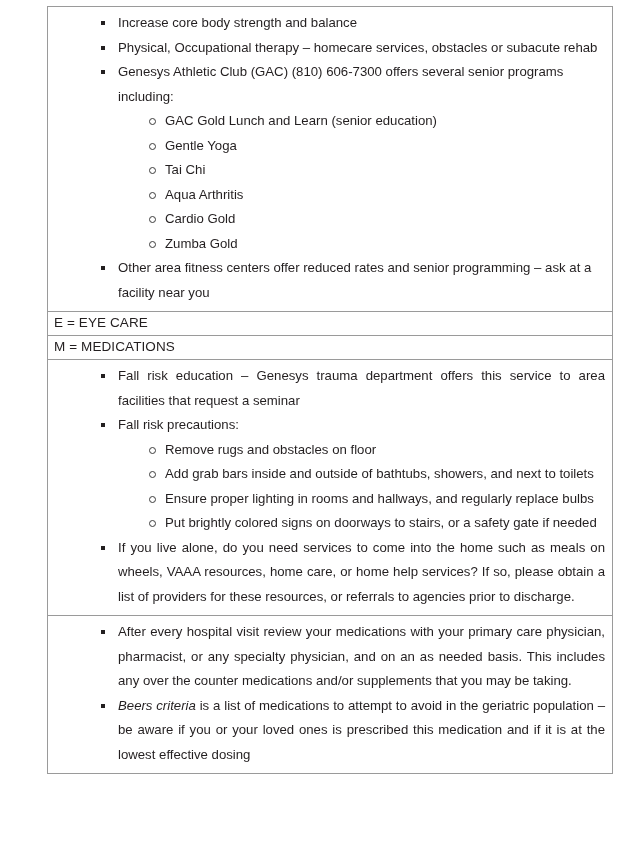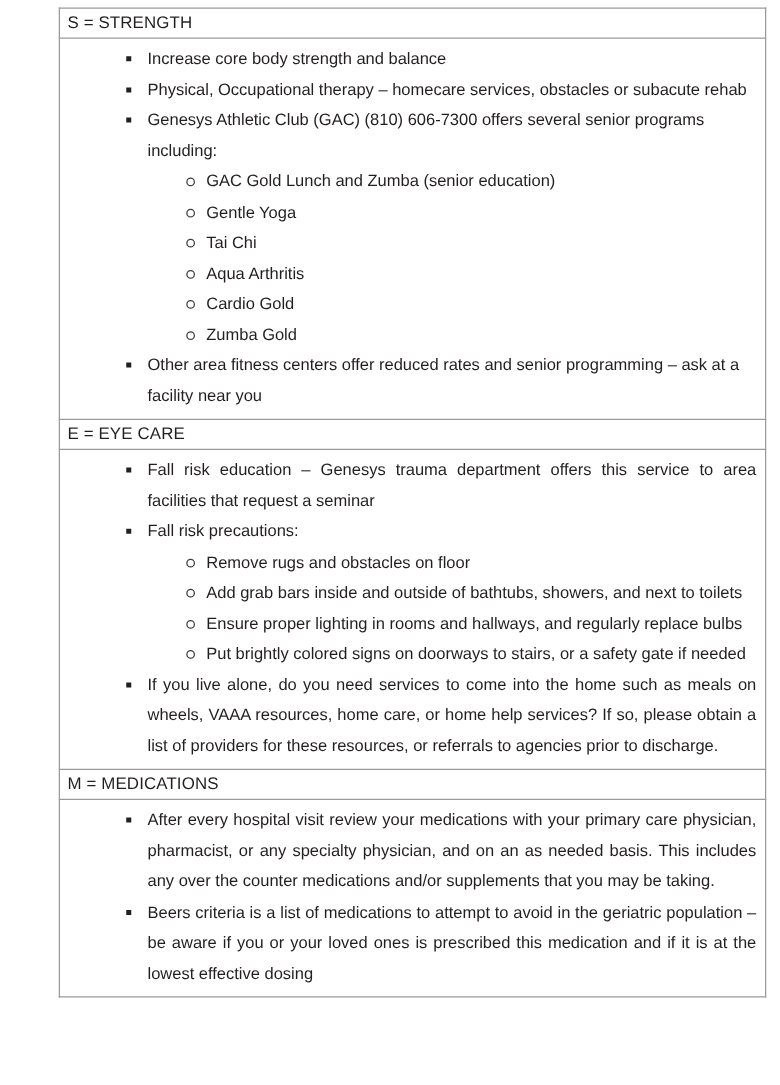--- a/index.html
+++ b/index.html
@@ -91,69 +91,66 @@
     content: "";
     position: absolute;
     left: 101px;
     top: 9px;
     width: 5px;
     height: 5px;
     border: 1px solid #3c3c3c;
     border-radius: 50%;
     background: transparent;
   }
-  .ital { }
+  .ital { font-style: italic; }
 </style>
 </head>
 <body>
 
 <div class="page">
   <table class="doc-table">
     <tbody>
         <tr>
-          <td class="section-head">S = STRENGTH</td>
-        </tr>
-        <tr>
           <td class="section-body">
             <ul class="lvl1">
               <li class="nojust">Increase core body strength and balance</li>
               <li class="nojust">Physical, Occupational therapy – homecare services, obstacles or subacute rehab</li>
               <li class="nojust">Genesys Athletic Club (GAC) (810) 606-7300 offers several senior programs including:<ul class="lvl2">
-                  <li>GAC Gold Lunch and Zumba (senior education)</li>
+                  <li>GAC Gold Lunch and Learn (senior education)</li>
                   <li>Gentle Yoga</li>
                   <li>Tai Chi</li>
                   <li>Aqua Arthritis</li>
                   <li>Cardio Gold</li>
                   <li>Zumba Gold</li>
                 </ul></li>
               <li class="nojust">Other area fitness centers offer reduced rates and senior programming – ask at a facility near you</li>
             </ul>
           </td>
         </tr>
         <tr>
           <td class="section-head">E = EYE CARE</td>
+        </tr>
+        <tr>
+          <td class="section-head">M = MEDICATIONS</td>
         </tr>
         <tr>
           <td class="section-body">
             <ul class="lvl1">
               <li>Fall risk education – Genesys trauma department offers this service to area facilities that request a seminar</li>
               <li class="nojust">Fall risk precautions:<ul class="lvl2">
                   <li>Remove rugs and obstacles on floor</li>
                   <li>Add grab bars inside and outside of bathtubs, showers, and next to toilets</li>
                   <li>Ensure proper lighting in rooms and hallways, and regularly replace bulbs</li>
                   <li>Put brightly colored signs on doorways to stairs, or a safety gate if needed</li>
                 </ul></li>
               <li>If you live alone, do you need services to come into the home such as meals on wheels, VAAA resources, home care, or home help services? If so, please obtain a list of providers for these resources, or referrals to agencies prior to discharge.</li>
             </ul>
           </td>
         </tr>
         <tr>
-          <td class="section-head">M = MEDICATIONS</td>
-        </tr>
-        <tr>
           <td class="section-body">
             <ul class="lvl1">
               <li>After every hospital visit review your medications with your primary care physician, pharmacist, or any specialty physician, and on an as needed basis. This includes any over the counter medications and/or supplements that you may be taking.</li>
               <li><span class="ital">Beers criteria</span> is a list of medications to attempt to avoid in the geriatric population – be aware if you or your loved ones is prescribed this medication and if it is at the lowest effective dosing</li>
             </ul>
           </td>
         </tr>
       </tbody>
   </table>
 </div>

